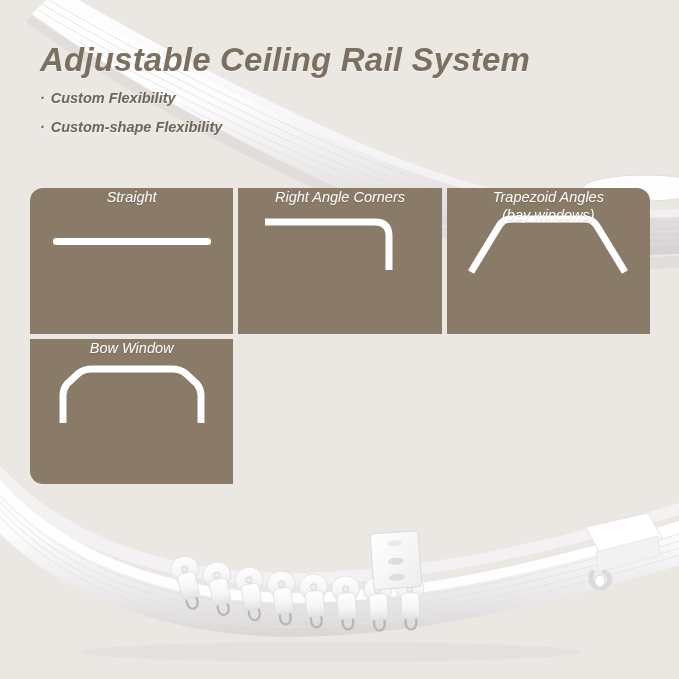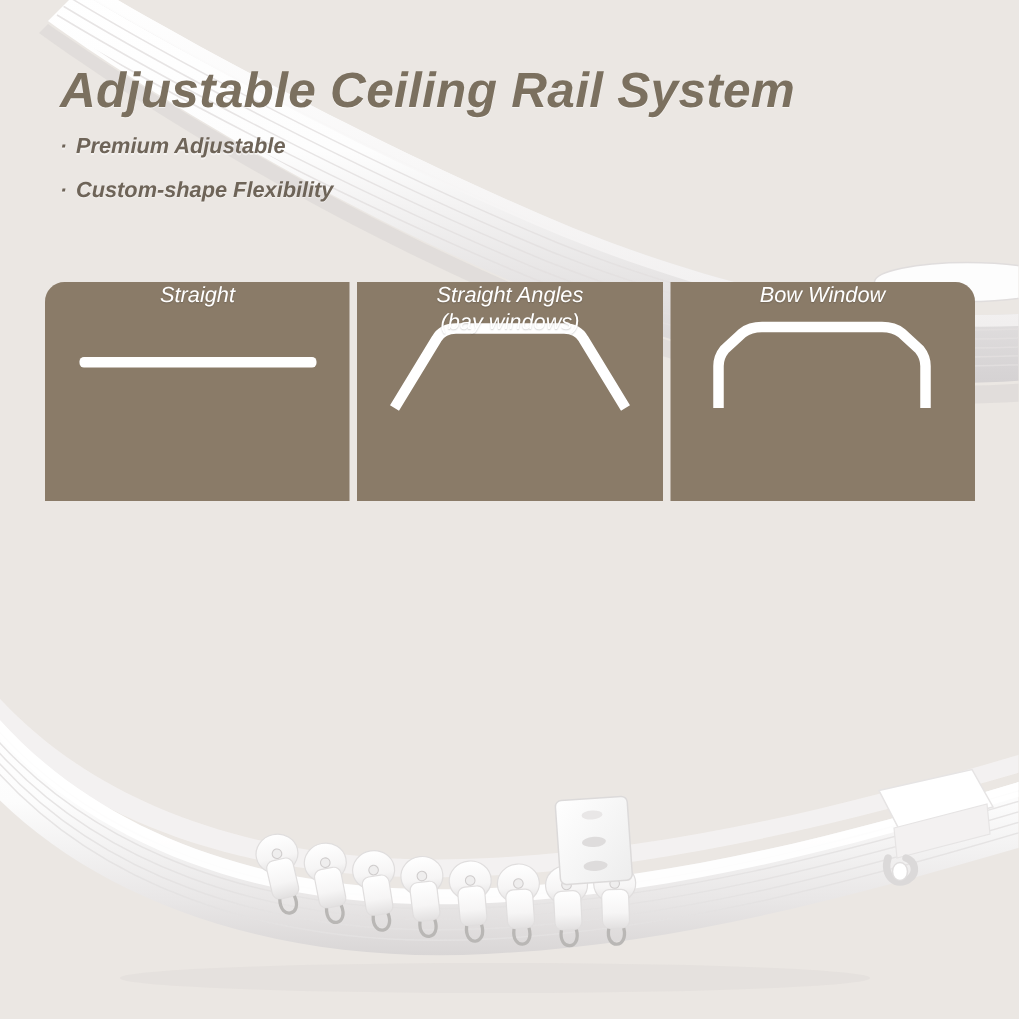--- a/index.html
+++ b/index.html
@@ -108,21 +108,21 @@
 
     <ellipse cx="645" cy="188" rx="62" ry="13" fill="#ffffff" opacity=".9"></ellipse>
     <ellipse cx="645" cy="188" rx="62" ry="13" fill="none" stroke="#e0dddd" stroke-width="1"></ellipse>
   </svg>
 
   <div class="header">
     <div class="title">Adjustable Ceiling Rail System</div>
     <div class="bullets">
       <div class="bullet">
         <span class="dot">·</span>
-        <span>Premium Adjustable</span>
+        <span>Custom Flexibility</span>
       </div>
       <div class="bullet">
         <span class="dot">·</span>
         <span>Custom-shape Flexibility</span>
       </div>
     </div>
   </div>
 
   <div class="grid">
 
@@ -132,29 +132,39 @@
           <rect x="6" y="38" width="158" height="7" rx="3" fill="#ffffff"></rect>
         </svg>
       </div>
       <div class="lbl">
         <span>Straight</span>
       </div>
     </div>
 
 
 
+    <div class="cell">
+      <div class="dia">
+        <svg width="170" height="80" viewBox="0 0 170 80">
+          <path d="M 10,22 L 120,22 Q 134,22 134,36 L 134,70" fill="none" stroke="#ffffff" stroke-width="7" stroke-linecap="butt"></path>
+        </svg>
+      </div>
+      <div class="lbl">
+        <span>Right Angle Corners</span>
+      </div>
+    </div>
 
     <div class="cell">
       <div class="dia">
         <svg width="170" height="80" viewBox="0 0 170 80">
           <path d="M 8,72 L 36,26 Q 40,19 49,19 L 121,19 Q 130,19 134,26 L 162,72" fill="none" stroke="#ffffff" stroke-width="7" stroke-linecap="butt"></path>
         </svg>
       </div>
       <div class="lbl">
-        <span>Straight Angles</span>
+        <span>Trapezoid Angles</span>
         <span class="l2">(bay windows)</span>
       </div>
     </div>
 
     <div class="cell">
       <div class="dia">
         <svg width="170" height="80" viewBox="0 0 170 80">
           <path d="M 16,72 L 16,44 Q 16,38 20,33 L 32,22 Q 37,18 45,18
                    L 125,18 Q 133,18 138,22 L 150,33 Q 154,38 154,44 L 154,72" fill="none" stroke="#ffffff" stroke-width="7" stroke-linecap="butt"></path>
         </svg>

